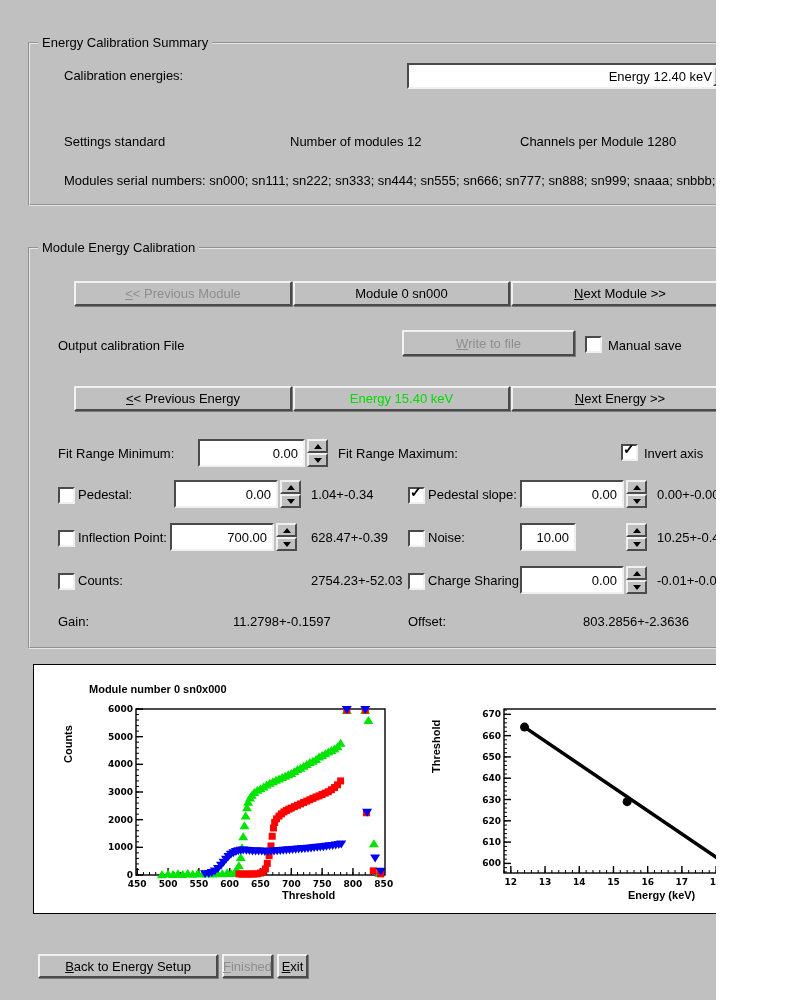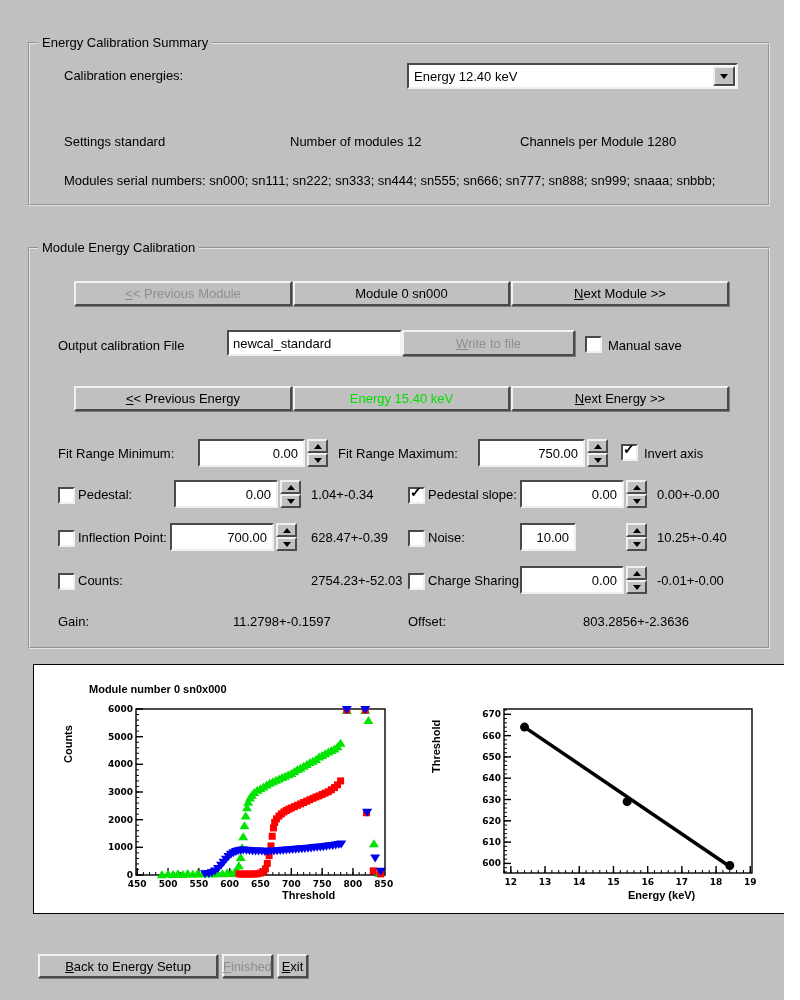--- a/index.html
+++ b/index.html
@@ -1,29 +1,29 @@
 <!DOCTYPE html>
 <html><head>
 <meta charset="utf-8">
 <style>
   html,body{margin:0;padding:0;}
-  .screen{position:relative;width:784px;height:1000px;background:#c0c0c0;
+  .screen{position:relative;width:716px;height:1000px;background:#c0c0c0;
     font-family:"Liberation Sans",sans-serif;font-size:13px;color:#000;overflow:hidden;}
   .groupbox{position:absolute;border:2px groove #e6e6e6;}
   .legend{position:absolute;top:-9px;left:8px;background:#c0c0c0;padding:0 4px;white-space:nowrap;}
   .lbl{position:absolute;white-space:nowrap;}
   .btn{position:absolute;display:flex;align-items:center;justify-content:center;
     background:#c0c0c0;border:2px solid;border-color:#f2f2f2 #4a4a4a #4a4a4a #f2f2f2;
     box-shadow:1px 1px 0 #7a7a7a;white-space:nowrap;cursor:default;}
   .btn.disabled{color:#8e8e8e;}
   .tinput{position:absolute;background:#fff;border:2px solid;border-color:#4a4a4a #f0f0f0 #f0f0f0 #4a4a4a;
     font-family:inherit;font-size:13px;padding:0 4px;color:#000;}
   .combo{position:absolute;background:#fff;border:2px solid;border-color:#4a4a4a #f0f0f0 #f0f0f0 #4a4a4a;
     display:flex;align-items:center;}
-  .combo-text{flex:1;padding-left:5px;white-space:nowrap;overflow:hidden;}
+  .combo-text{flex:1;padding-left:5px;white-space:nowrap;overflow:hidden;text-align:right;}
   .combo-btn{width:18px;align-self:stretch;margin:1px;background:#c0c0c0;border:2px solid;
     border-color:#f0f0f0 #4a4a4a #4a4a4a #f0f0f0;display:flex;align-items:center;justify-content:center;}
   .tri-dn{width:0;height:0;border-left:4px solid transparent;border-right:4px solid transparent;border-top:5px solid #000;}
   .tri-up-s{width:0;height:0;border-left:4px solid transparent;border-right:4px solid transparent;border-bottom:5px solid #000;}
   .tri-dn-s{width:0;height:0;border-left:4px solid transparent;border-right:4px solid transparent;border-top:5px solid #000;}
   .spin{position:absolute;display:flex;height:28px;}
   .spin-field{flex:1;background:#fff;border:2px solid;border-color:#4a4a4a #f0f0f0 #f0f0f0 #4a4a4a;
     text-align:right;padding:5px 5px 0 0;overflow:hidden;}
   .spin-btns{width:21px;display:flex;flex-direction:column;margin-left:2px;}
   .spin-b{flex:1;background:#c0c0c0;border:2px solid;border-color:#f0f0f0 #4a4a4a #4a4a4a #f0f0f0;
@@ -59,21 +59,20 @@
   </div>
 
   <div class="groupbox" style="left:28px;top:247px;width:738px;height:398px;">
     <span class="legend">Module Energy Calibration</span>
 
     <div class="btn disabled" style="left:44px;top:32px;width:214px;height:21px;"><u>&lt;</u>&lt; Previous Module</div>
     <div class="btn" style="left:263px;top:32px;width:213px;height:21px;">Module 0 sn000</div>
     <div class="btn" style="left:481px;top:32px;width:214px;height:21px;"><u>N</u>ext Module &gt;&gt;</div>
 
     <span class="lbl" style="left:28px;top:89px;">Output calibration File</span>
-    <input class="tinput" style="left: 197px; top: 81px; width: 163px; height: 22px;" value="newcal_standard">
     <div class="btn disabled" style="left:372px;top:81px;width:169px;height:22px;"><u>W</u>rite to file</div>
     <div class="cb" style="left:555px;top:87px;"></div>
     <span class="lbl" style="left:578px;top:89px;">Manual save</span>
 
     <div class="btn" style="left:44px;top:137px;width:214px;height:21px;"><u>&lt;</u>&lt; Previous Energy</div>
     <div class="btn" style="left: 263px; top: 137px; width: 213px; height: 21px; color: rgb(0, 220, 0); text-align: center;">Energy 15.40 keV</div>
     <div class="btn" style="left:481px;top:137px;width:214px;height:21px;"><u>N</u>ext Energy &gt;&gt;</div>
 
     <span class="lbl" style="left:28px;top:197px;">Fit Range Minimum:</span>
     <div class="spin" style="left:168px;top:190px;width:130px;">
@@ -81,31 +80,20 @@
       <div class="spin-btns">
         <div class="spin-b">
             <span class="tri-up-s"></span>
           </div>
         <div class="spin-b">
             <span class="tri-dn-s"></span>
           </div>
       </div>
     </div>
     <span class="lbl" style="left:308px;top:197px;">Fit Range Maximum:</span>
-    <div class="spin" style="left:448px;top:190px;width:130px;">
-      <div class="spin-field">750.00</div>
-      <div class="spin-btns">
-        <div class="spin-b">
-            <span class="tri-up-s"></span>
-          </div>
-        <div class="spin-b">
-            <span class="tri-dn-s"></span>
-          </div>
-      </div>
-    </div>
     <div class="cb checked" style="left:591px;top:195px;">
         <span class="check">✓</span>
       </div>
     <span class="lbl" style="left:614px;top:197px;">Invert axis</span>
 
     <div class="cb" style="left:28px;top:238px;"></div>
     <span class="lbl" style="left:48px;top:238px;">Pedestal:</span>
     <div class="spin" style="left:144px;top:231px;width:127px;">
       <div class="spin-field">0.00</div>
       <div class="spin-btns">

